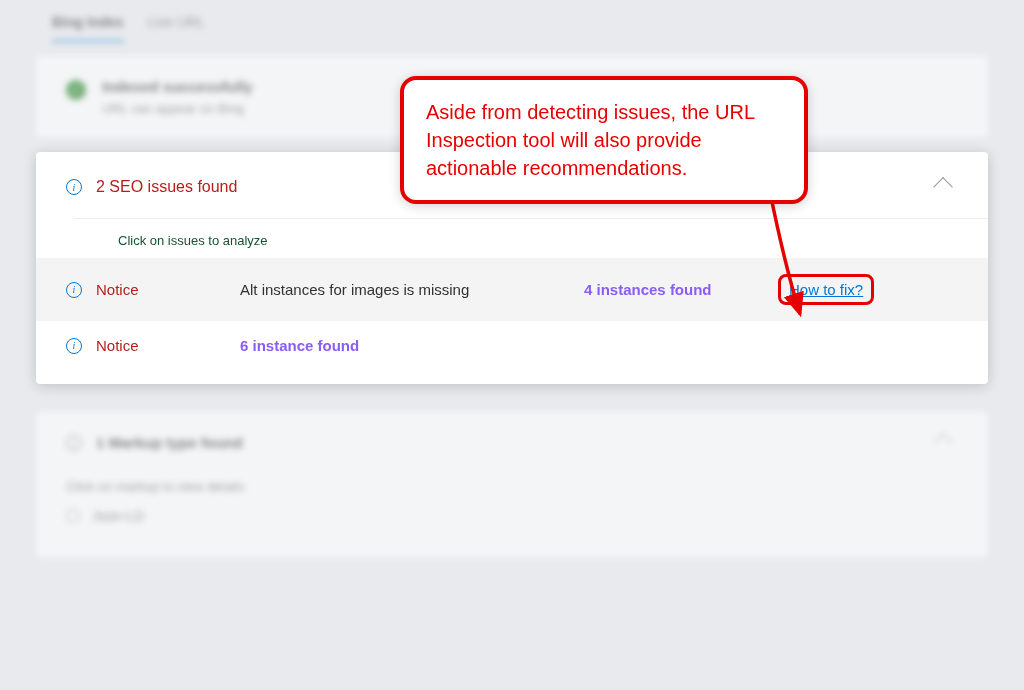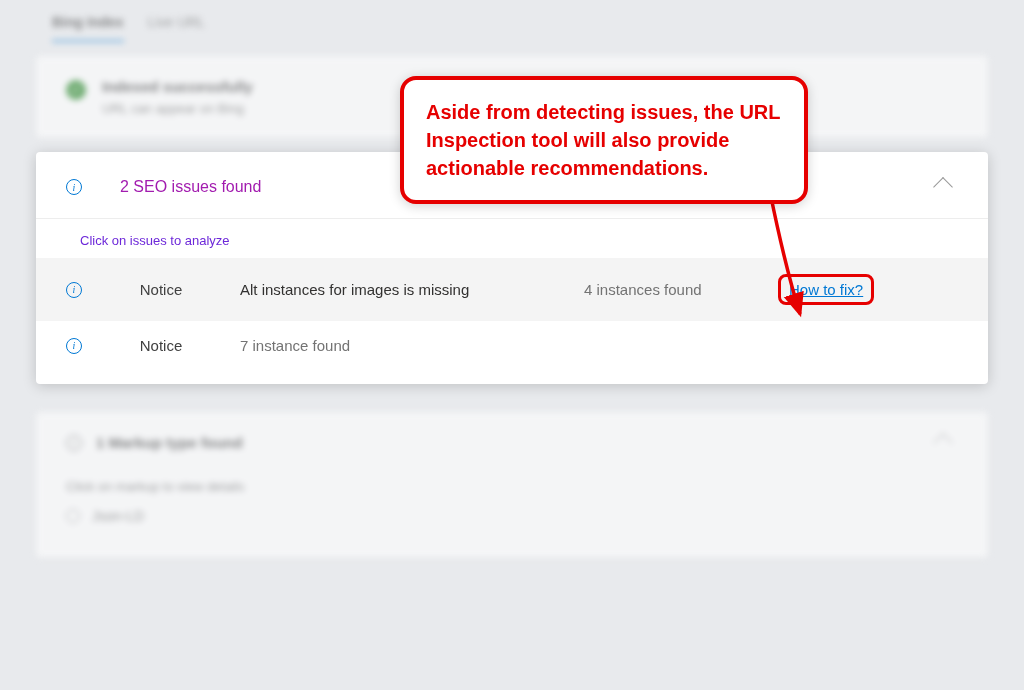--- a/index.html
+++ b/index.html
@@ -81,47 +81,48 @@
       border-radius: 50%;
       display: flex;
       align-items: center;
       justify-content: center;
       color: #0078d4;
       font-size: 10px;
       font-style: italic;
       font-family: serif;
       flex-shrink: 0;
     }
-    .seo-title { font-size: 16px; color: #a21caf; margin-left: 24px; }
+    .seo-title { font-size: 16px; color: #b91c1c; }
     .chevron {
       margin-left: auto;
       width: 14px;
       height: 14px;
       border-right: 1.5px solid #999;
       border-bottom: 1.5px solid #999;
       transform: rotate(-135deg);
       margin-right: 8px;
     }
     .seo-sub {
       padding: 14px 44px 10px;
       font-size: 13px;
-      color: #6d28d9;
+      color: #14532d;
       border-top: 1px solid #ededed;
+      margin-left: 38px;
     }
     .issue-row {
       display: flex;
       align-items: center;
       padding: 16px 30px;
       gap: 14px;
       font-size: 15px;
     }
     .issue-row.highlighted { background: #f4f4f4; }
-    .level { color: #404040; width: 130px; text-align: center; }
+    .level { color: #b91c1c; width: 130px; }
     .desc { color: #323130; flex: 0 0 330px; }
-    .instances { color: #737373; flex: 0 0 180px; }
+    .instances { color: #8b5cf6; flex: 0 0 180px; font-weight: bold; }
     .fix-link {
       color: #0078d4;
       text-decoration: underline;
       cursor: pointer;
       display: inline-block;
     }
     .fix-box {
       border: 3px solid #e60000;
       border-radius: 8px;
       padding: 4px 8px;
@@ -146,21 +147,21 @@
     .callout {
       position: absolute;
       top: 76px;
       left: 400px;
       width: 408px;
       background: #fff;
       border: 4px solid #e60000;
       border-radius: 16px;
       padding: 18px 22px;
       font-size: 20px;
-      font-weight: 700;
+      font-weight: 400;
       color: #e60000;
       line-height: 1.4;
       z-index: 20;
       box-shadow: 0 2px 12px rgba(0,0,0,0.18);
     }
     .arrow-svg {
       position: absolute;
       top: 186px;
       left: 680px;
       z-index: 19;
@@ -197,21 +198,21 @@
     <span class="desc">Alt instances for images is missing</span>
     <span class="instances">4 instances found</span>
     <span class="fix-box">
       <a class="fix-link">How to fix?</a>
     </span>
   </div>
 
   <div class="issue-row">
     <span class="info-icon">i</span>
     <span class="level">Notice</span>
-    <span class="instances">7 instance found</span>
+    <span class="instances">6 instance found</span>
   </div>
   <div style="height:14px;"></div>
 </div>
 
 <div class="card markup-card blurred" style="margin-top:28px;">
   <div class="markup-header">
     <span class="info-icon" style="border-color:#555;color:#555;">i</span>
     <span class="markup-title">1 Markup type found</span>
     <span class="chevron" style="margin-left:auto;"></span>
   </div>

